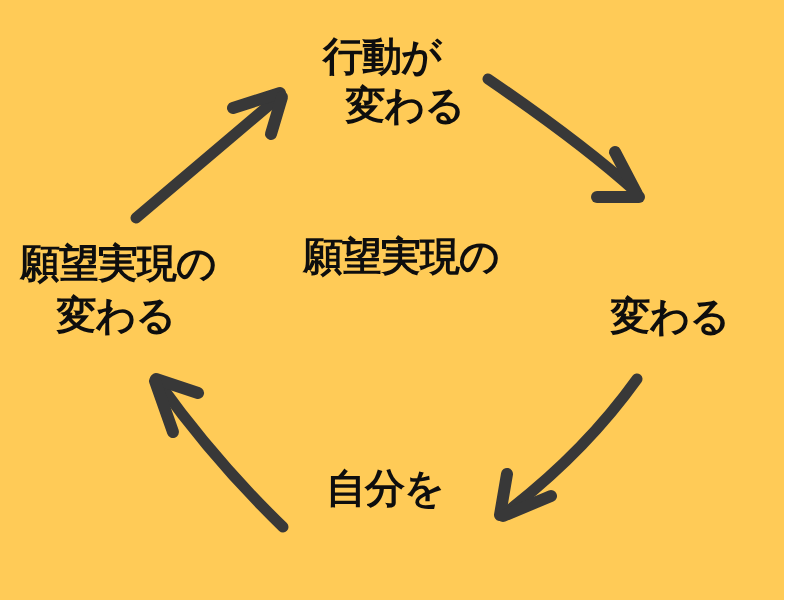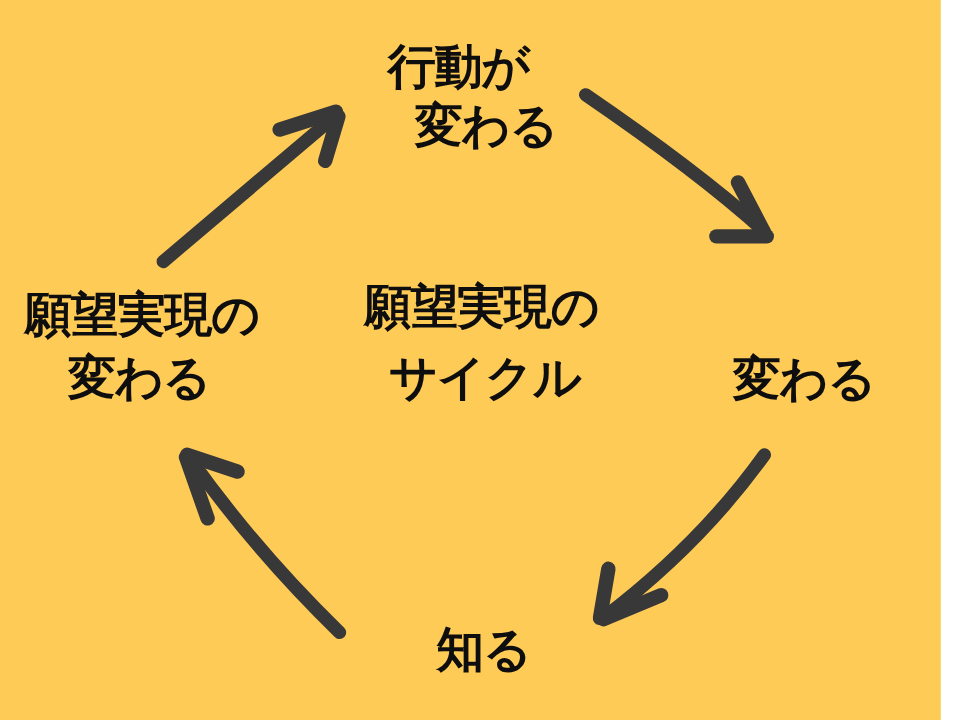--- a/index.html
+++ b/index.html
@@ -72,21 +72,20 @@
       <path class="barb" d="M198,393 L156,379"></path>
       <path class="barb" d="M173,432 L155,381"></path>
     </g>
   </svg>
 
   <div class="label-line" style="left:382px; top:36px;">行動が</div>
   <div class="label-line" style="left:405px; top:85px;">変わる</div>
 
   <div class="label-line" style="left:670px; top:296px;">変わる</div>
 
-  <div class="label-line" style="left:403px; top:522px;">知る</div>
+  <div class="label-line" style="left:385px; top:468px;">自分を</div>
 
   <div class="label-line" style="left:118px; top:243px;">願望実現の</div>
   <div class="label-line" style="left:116px; top:295px;">変わる</div>
 
   <div class="label-line" style="left:401px; top:236px;">願望実現の</div>
-  <div class="label-line" style="left:404px; top:295px;">サイクル</div>
 
 </div>
 
 </body></html>

